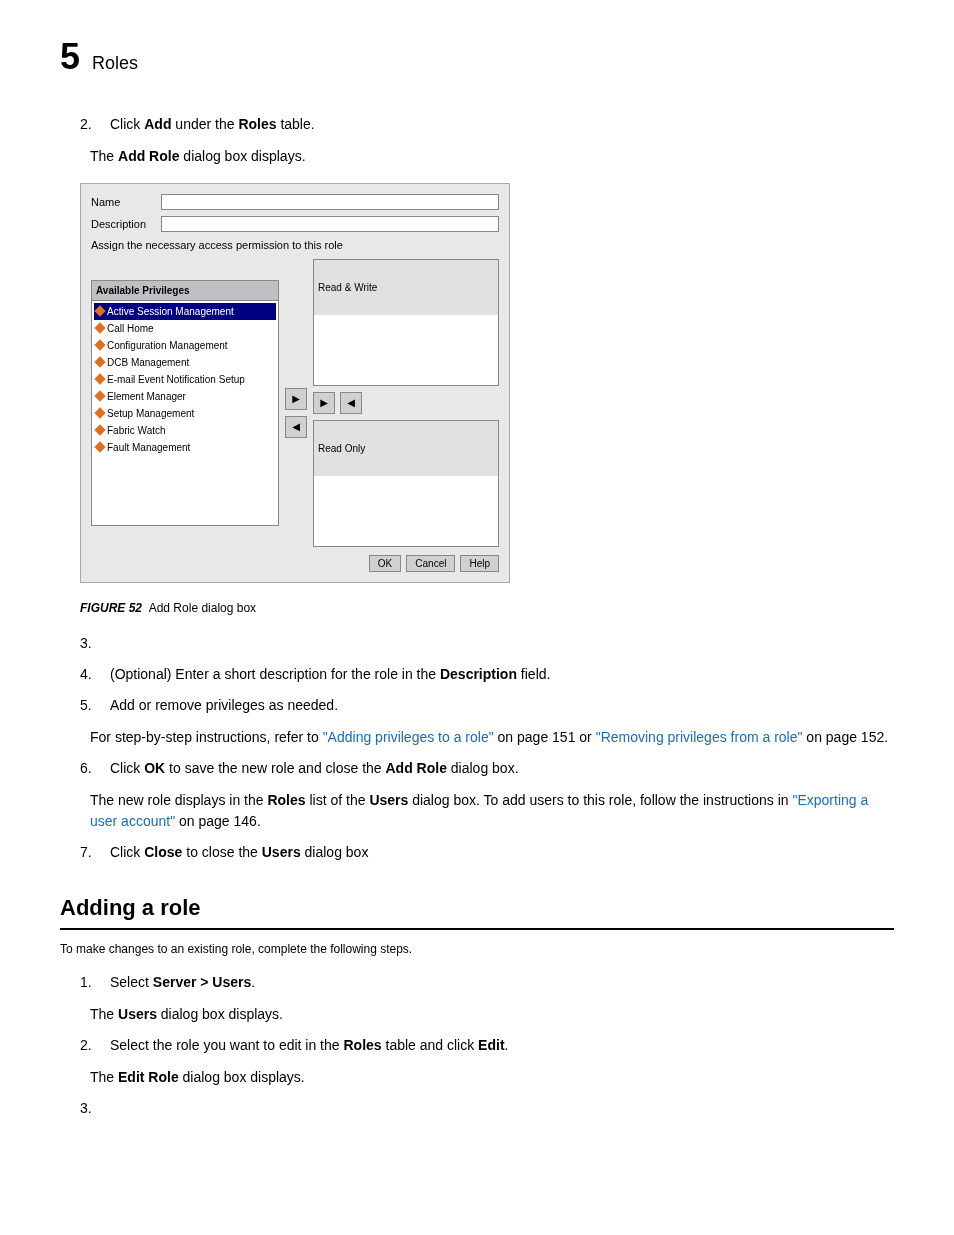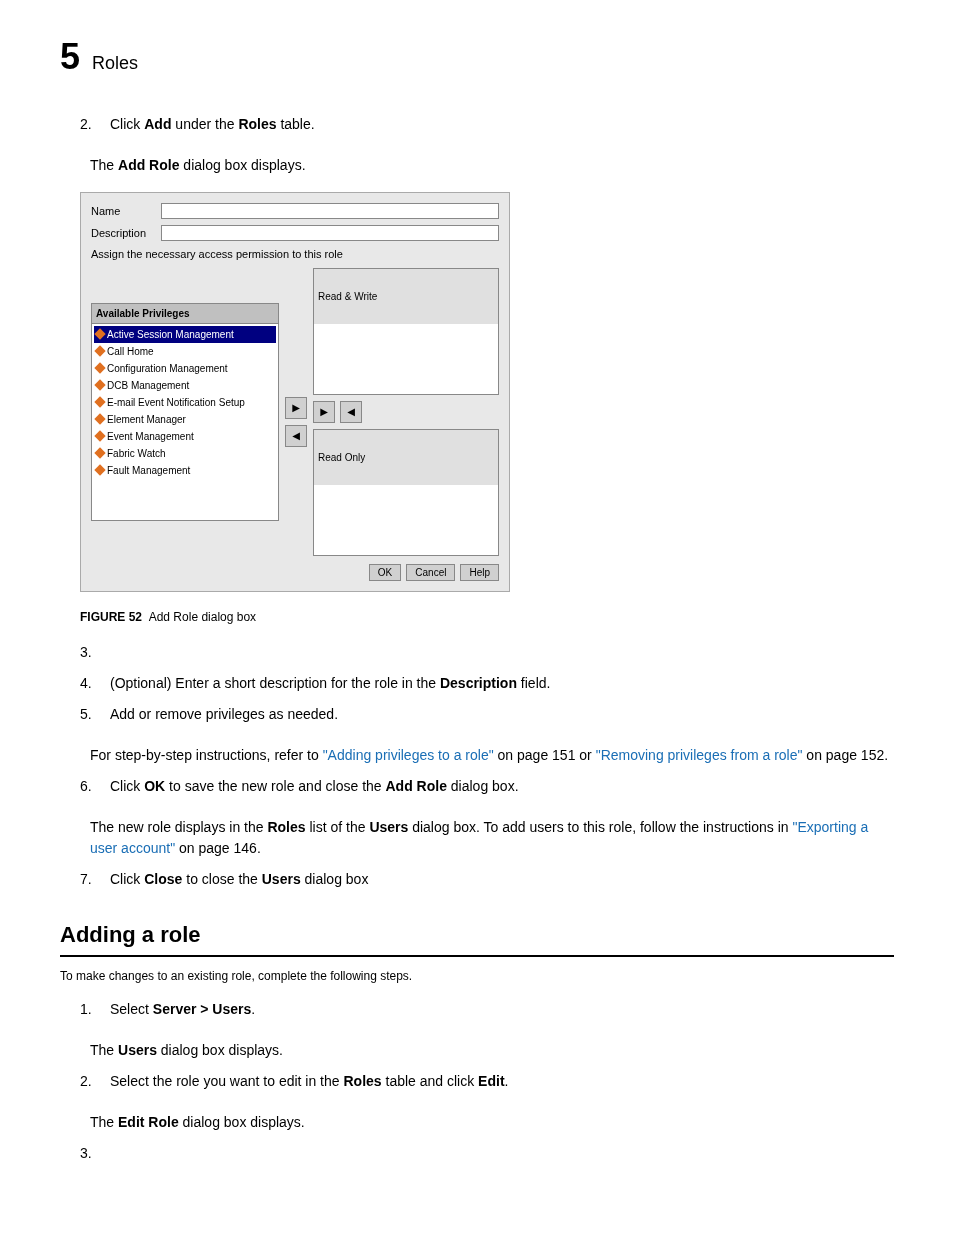--- a/index.html
+++ b/index.html
@@ -69,21 +69,21 @@
       background: #fff;
     }
     .avail-header {
       background: #c0c0c0;
       border-bottom: 1px solid #888;
       padding: 2px 4px;
       font-size: 10px;
       font-weight: bold;
     }
     .avail-list {
-      height: 196px;
+      height: 224px;
       overflow: hidden;
       padding: 2px 2px;
     }
     .avail-item {
       display: flex;
       align-items: center;
       gap: 3px;
       padding: 1px 2px;
       font-size: 10px;
       cursor: default;
@@ -149,29 +149,30 @@
       font-size: 10px;
       cursor: pointer;
     }
 
     .figure-caption {
       font-size: 12px;
       margin: 6px 0 16px 20px;
     }
     .figure-caption .fig-bold {
       font-weight: bold;
+      font-style: italic;
     }
     .num-label {
       min-width: 20px;
       font-size: 14px;
     }
 
     .indented-block {
       margin-left: 30px;
-      margin-top: 20px;
+      margin-top: 11px;
       margin-bottom: 6px;
       font-size: 14px;
     }
 
     .link-blue {
       color: #1a6eb5;
       text-decoration: none;
     }
 
     .section-heading {
@@ -237,21 +238,21 @@
         <div class="avail-item">
           <span class="orange-diamond"></span>
           <span>E-mail Event Notification Setup</span>
         </div>
         <div class="avail-item">
           <span class="orange-diamond"></span>
           <span>Element Manager</span>
         </div>
         <div class="avail-item">
           <span class="orange-diamond"></span>
-          <span>Event Management</span>
+          <span>Setup Management</span>
         </div>
         <div class="avail-item">
           <span class="orange-diamond"></span>
           <span>Fabric Watch</span>
         </div>
         <div class="avail-item">
           <span class="orange-diamond"></span>
           <span>Fault Management</span>
         </div>
 

